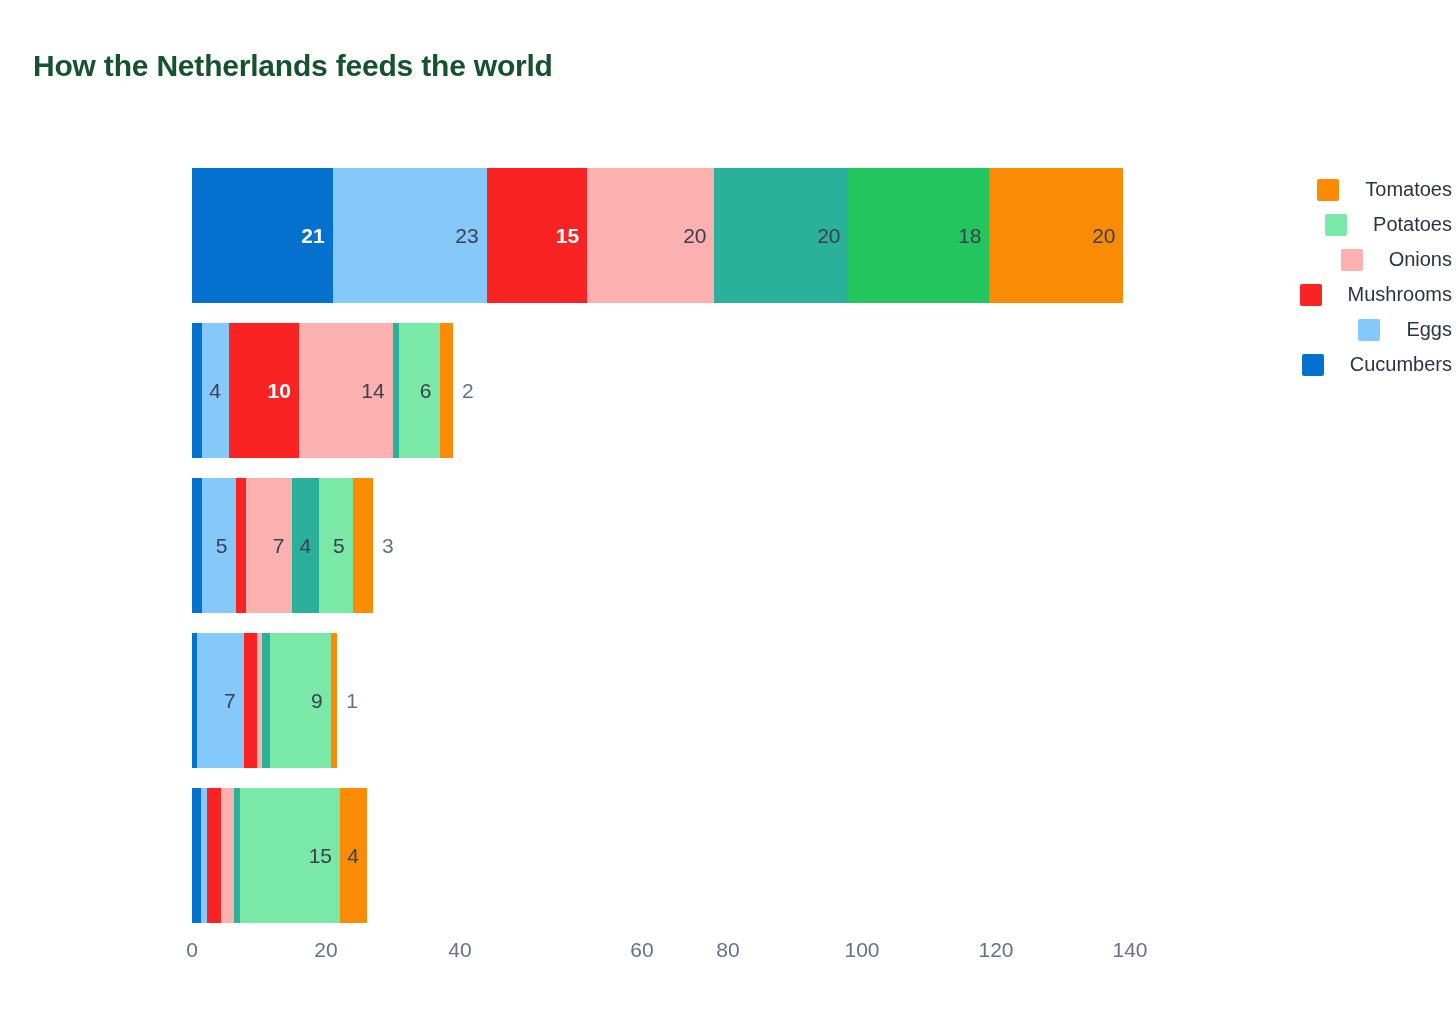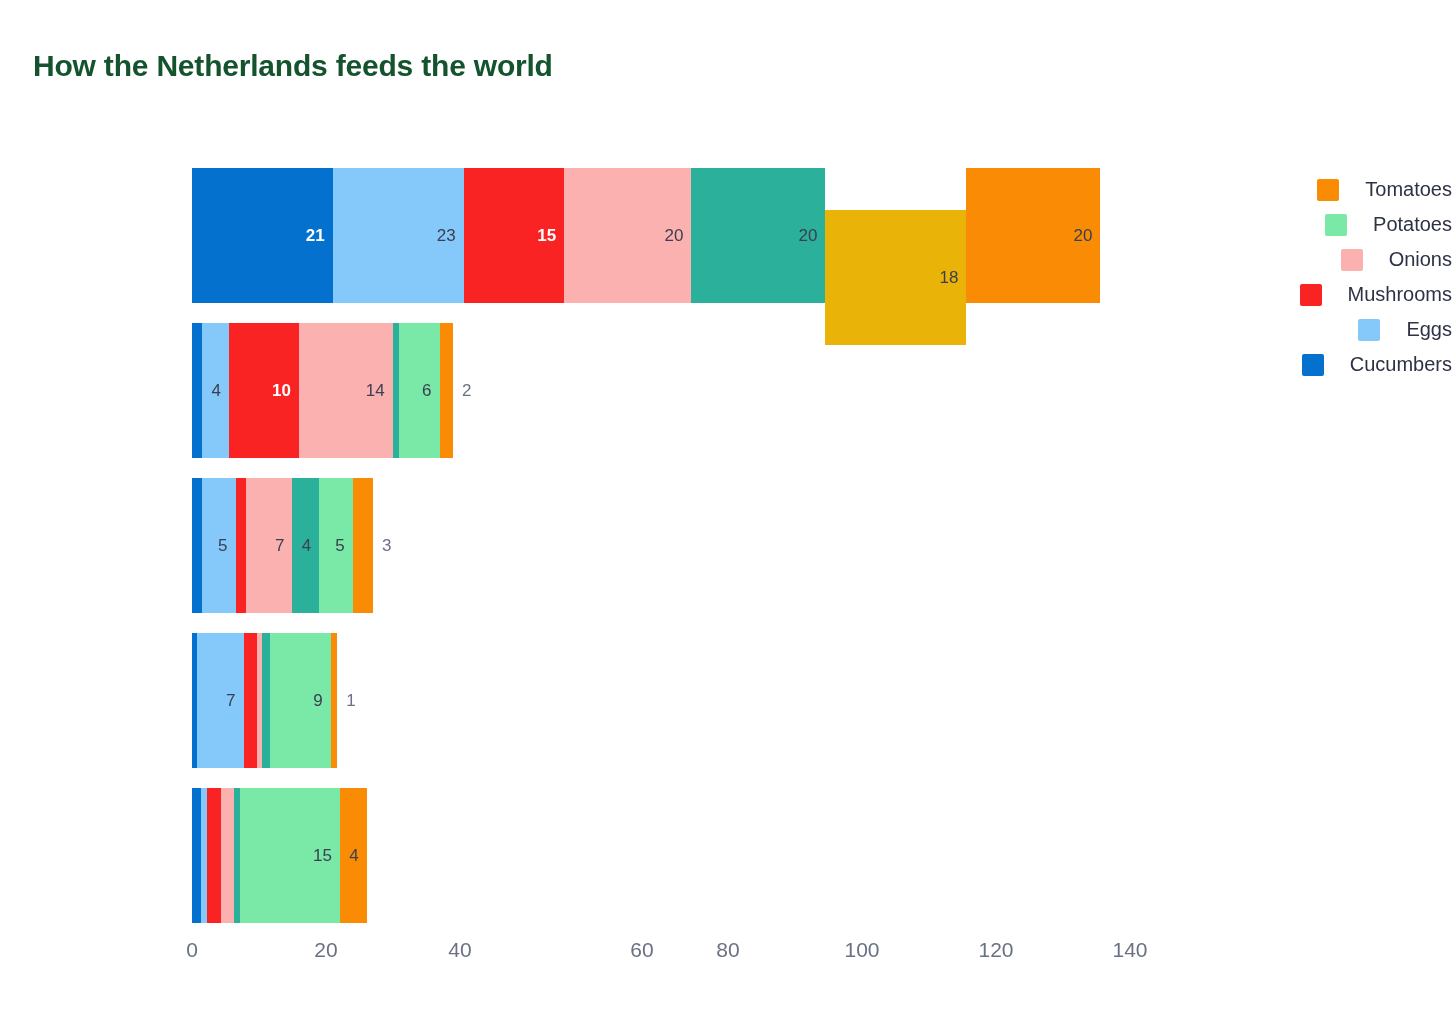--- a/index.html
+++ b/index.html
@@ -57,21 +57,21 @@
 
   .seg {
     position: relative;
     height: 100%;
     display: flex;
     align-items: center;
     justify-content: flex-end;
     overflow: visible;
   }
   .seg-label {
-    font-size: 17px;
+    font-size: 21px;
     padding-right: 8px;
     white-space: nowrap;
     pointer-events: none;
   }
   .seg-label.dark  { color: #3b4050; }
   .seg-label.light { color: #ffffff; font-weight: bold; }
 
   
   .seg-label.outside {
     position: absolute;
@@ -128,33 +128,33 @@
 <body>
 
 <div id="chart-title">How the Netherlands feeds the world</div>
 
 <div id="plot-area">
     <div class="bar-row" style="top: 168px;">
       <div class="bar">
         <div class="seg" title="Cucumbers: 21" style="width: 140.7px; background: rgb(5, 113, 206);">
           <span class="seg-label light">21</span>
         </div>
-        <div class="seg" title="Eggs: 23" style="width: 131px; background: rgb(133, 200, 250);">
+        <div class="seg" title="Eggs: 23" style="width: 154px; background: rgb(133, 200, 250);">
           <span class="seg-label dark">23</span>
         </div>
         <div class="seg" title="Mushrooms: 15" style="width: 100.5px; background: rgb(250, 35, 35);">
           <span class="seg-label light">15</span>
         </div>
         <div class="seg" title="Onions: 19" style="width: 127.3px; background: rgb(252, 177, 177);">
           <span class="seg-label dark">20</span>
         </div>
         <div class="seg" title="Peppers: 20" style="width: 134px; background: rgb(43, 176, 156);">
           <span class="seg-label dark">20</span>
         </div>
-        <div class="seg" title="Potatoes: 18" style="width: 141px; background: #eab308; margin-top: 42px;">
+        <div class="seg" title="Potatoes: 18" style="width: 141px; background: #22c55e;">
           <span class="seg-label dark">18</span>
         </div>
         <div class="seg" title="Tomatoes: 20" style="width: 134px; background: rgb(250, 140, 5);">
           <span class="seg-label dark">20</span>
         </div>
       </div>
     </div>
     <div class="bar-row" style="top: 323px;">
       <div class="bar">
         <div class="seg" title="Cucumbers: 1.5" style="width: 10.05px; background: rgb(5, 113, 206);"></div>

